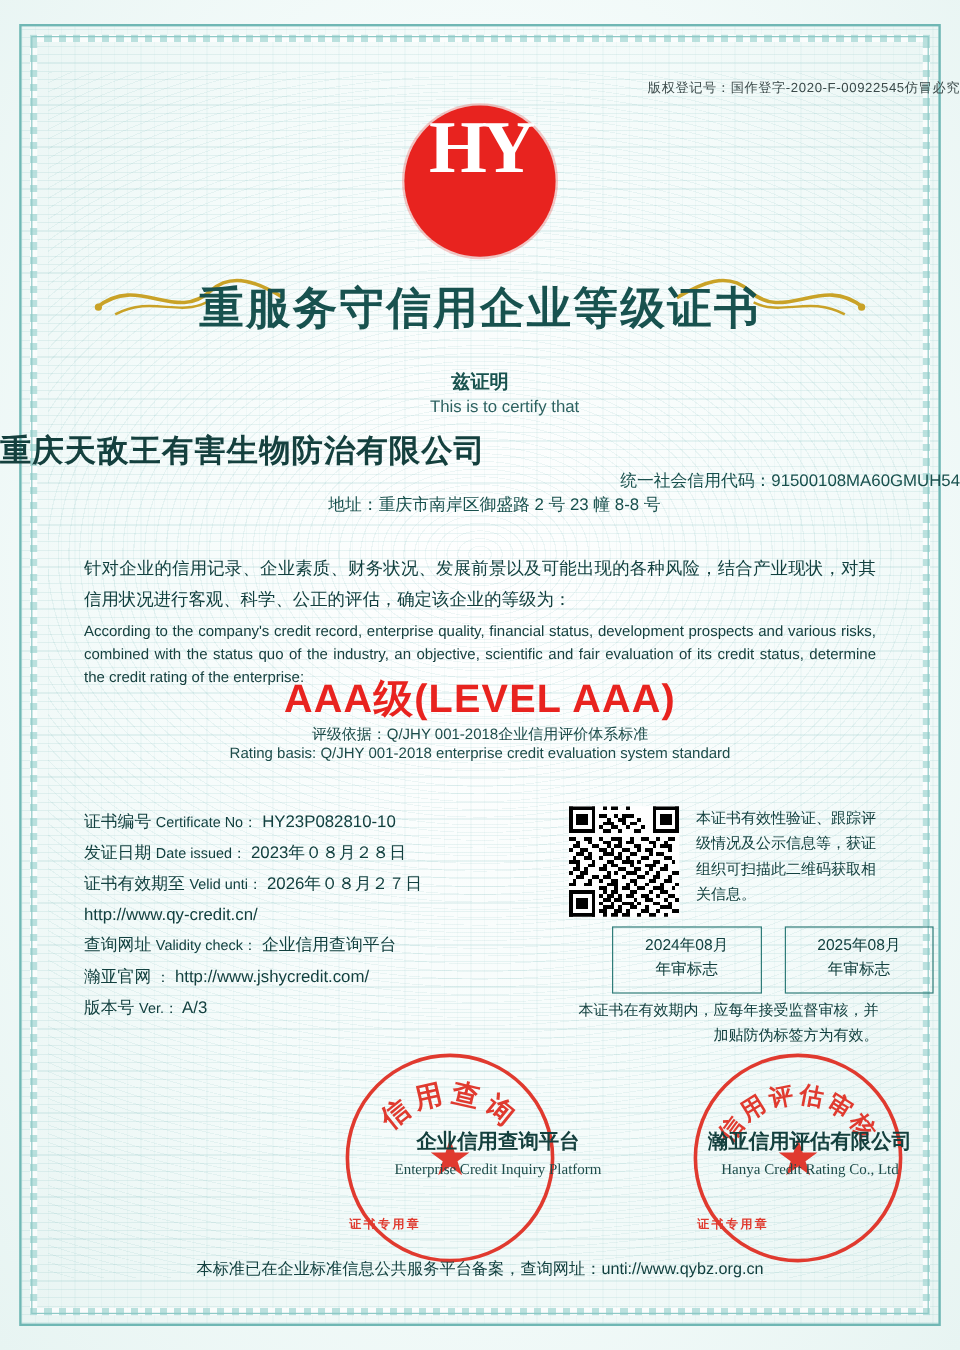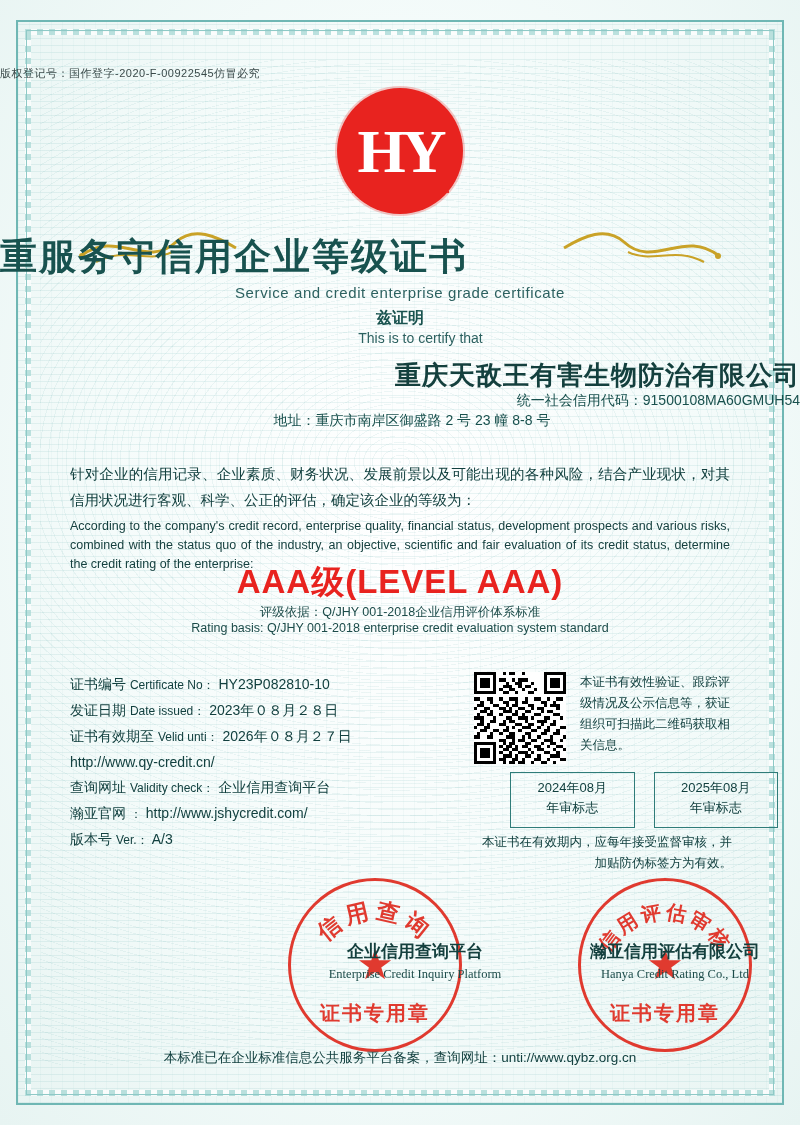--- a/index.html
+++ b/index.html
@@ -46,30 +46,30 @@
       repeating-linear-gradient(0deg,#a9d9d6 0 6px,#ffffff 6px 12px),
       repeating-linear-gradient(0deg,#a9d9d6 0 6px,#ffffff 6px 12px);
     background-size:100% 6px,100% 6px,6px 100%,6px 100%;
     background-position:top left,bottom left,top left,top right;
     background-repeat:no-repeat;
     opacity:.75;
   }
   .content{position:absolute;inset:0;}
 
   .copyright{
-    position:absolute;top:66px;left:0;right:0;text-align:left;
+    position:absolute;top:66px;left:0;right:0;text-align:right;
     font-size:11px;color:#3b4a4a;letter-spacing:.5px;
   }
 
   .emblem-wrap{position:absolute;top:88px;left:0;right:0;height:130px;}
   .emblem{
     position:absolute;left:50%;top:0;transform:translateX(-50%);
     width:126px;height:126px;border-radius:50%;
     background:#e8231f;
-    display:flex;align-items:center;justify-content:center;
+    display:flex;align-items:flex-start;justify-content:center;
     box-shadow:0 0 0 2px rgba(232,35,31,.25);
   }
   .emblem .hy{
     color:#fff;font-size:62px;font-weight:bold;letter-spacing:-4px;
     font-family:"Liberation Serif", serif;
     position:relative;
   }
   .emblem .hy::after{
     content:"";position:absolute;inset:-6px;
     background-image:
@@ -79,38 +79,38 @@
     pointer-events:none;
   }
   .flourish{
     position:absolute;top:130px;width:190px;height:56px;
   }
   .flourish svg{width:100%;height:100%;}
   .flourish.left{left:76px;}
   .flourish.right{right:76px;transform:scaleX(-1);}
 
   .title{
-    position:absolute;top:232px;left:0;right:0;text-align:left;
+    position:absolute;top:232px;left:0;right:0;text-align:center;
     font-family:"Liberation Serif", serif;
     font-size:37px;font-weight:bold;color:#18524f;letter-spacing:2px;
   }
   .subtitle{
     position:absolute;top:284px;left:0;right:0;text-align:center;
     font-size:15px;color:#2c6160;letter-spacing:.6px;
   }
   .certify-cn{
     position:absolute;top:308px;left:0;right:0;text-align:center;
     font-size:16px;color:#19534f;font-weight:bold;
   }
   .certify-en{
     position:absolute;top:330px;left:0;right:0;text-align:center;
     font-size:14px;color:#2c6160;padding-left:41px;
   }
   .company{
-    position:absolute;top:358px;left:0;right:0;text-align:right;
+    position:absolute;top:358px;left:0;right:0;text-align:left;
     font-size:26px;font-weight:bold;color:#14403e;letter-spacing:1px;
     font-family:"Liberation Serif", serif;
   }
   .code{
     position:absolute;top:392px;left:0;right:0;text-align:right;
     font-size:14px;color:#18504d;
   }
   .addr{
     position:absolute;top:412px;left:0;right:0;text-align:center;
     font-size:14px;color:#18504d;margin-left:24px;
@@ -177,22 +177,22 @@
   .stamp.right{left:578px;top:878px;}
   .stamp .star{
     position:absolute;left:50%;top:50%;transform:translate(-50%,-50%);
     font-size:42px;color:#e03a2f;line-height:1;
   }
   .stamp .arc{
     position:absolute;left:0;top:0;width:100%;height:100%;
   }
   .stamp .arc svg{width:100%;height:100%;}
   .stamp .bottom-text{
-    position:absolute;left:0;right:0;bottom:22px;text-align:center;
-    font-size:20px;font-weight:bold;letter-spacing:2px;
+    position:absolute;left:0;right:0;bottom:22px;text-align:left;
+    font-size:10px;font-weight:bold;letter-spacing:2px;
   }
 
   .org-line{
     position:absolute;top:940px;left:0;right:0;
   }
   .org{
     position:absolute;font-size:17px;font-weight:bold;color:#14403e;
     font-family:"Liberation Serif", serif;
   }
   .org .en{display:block;font-size:12.5px;font-weight:normal;color:#1c4b49;margin-top:4px;}
@@ -232,21 +232,20 @@
           <path d="M20 44 C 50 28, 72 46, 96 34" fill="none" stroke="#c9a227" stroke-width="2"></path>
           <circle cx="6" cy="38" r="3" fill="#c9a227"></circle>
         </svg>
       </div>
       <div class="emblem">
         <div class="hy">HY</div>
       </div>
     </div>
 
     <div class="title">重服务守信用企业等级证书</div>
-    <div class="subtitle">Service and credit enterprise grade certificate</div>
 
     <div class="certify-cn">兹证明</div>
     <div class="certify-en">This is to certify that</div>
 
     <div class="company">重庆天敌王有害生物防治有限公司</div>
     <div class="code">统一社会信用代码：91500108MA60GMUH54</div>
     <div class="addr">地址：重庆市南岸区御盛路 2 号 23 幢 8-8 号</div>
 
     <div class="para">
       <div class="cn">针对企业的信用记录、企业素质、财务状况、发展前景以及可能出现的各种风险，结合产业现状，对其信用状况进行客观、科学、公正的评估，确定该企业的等级为：</div>

